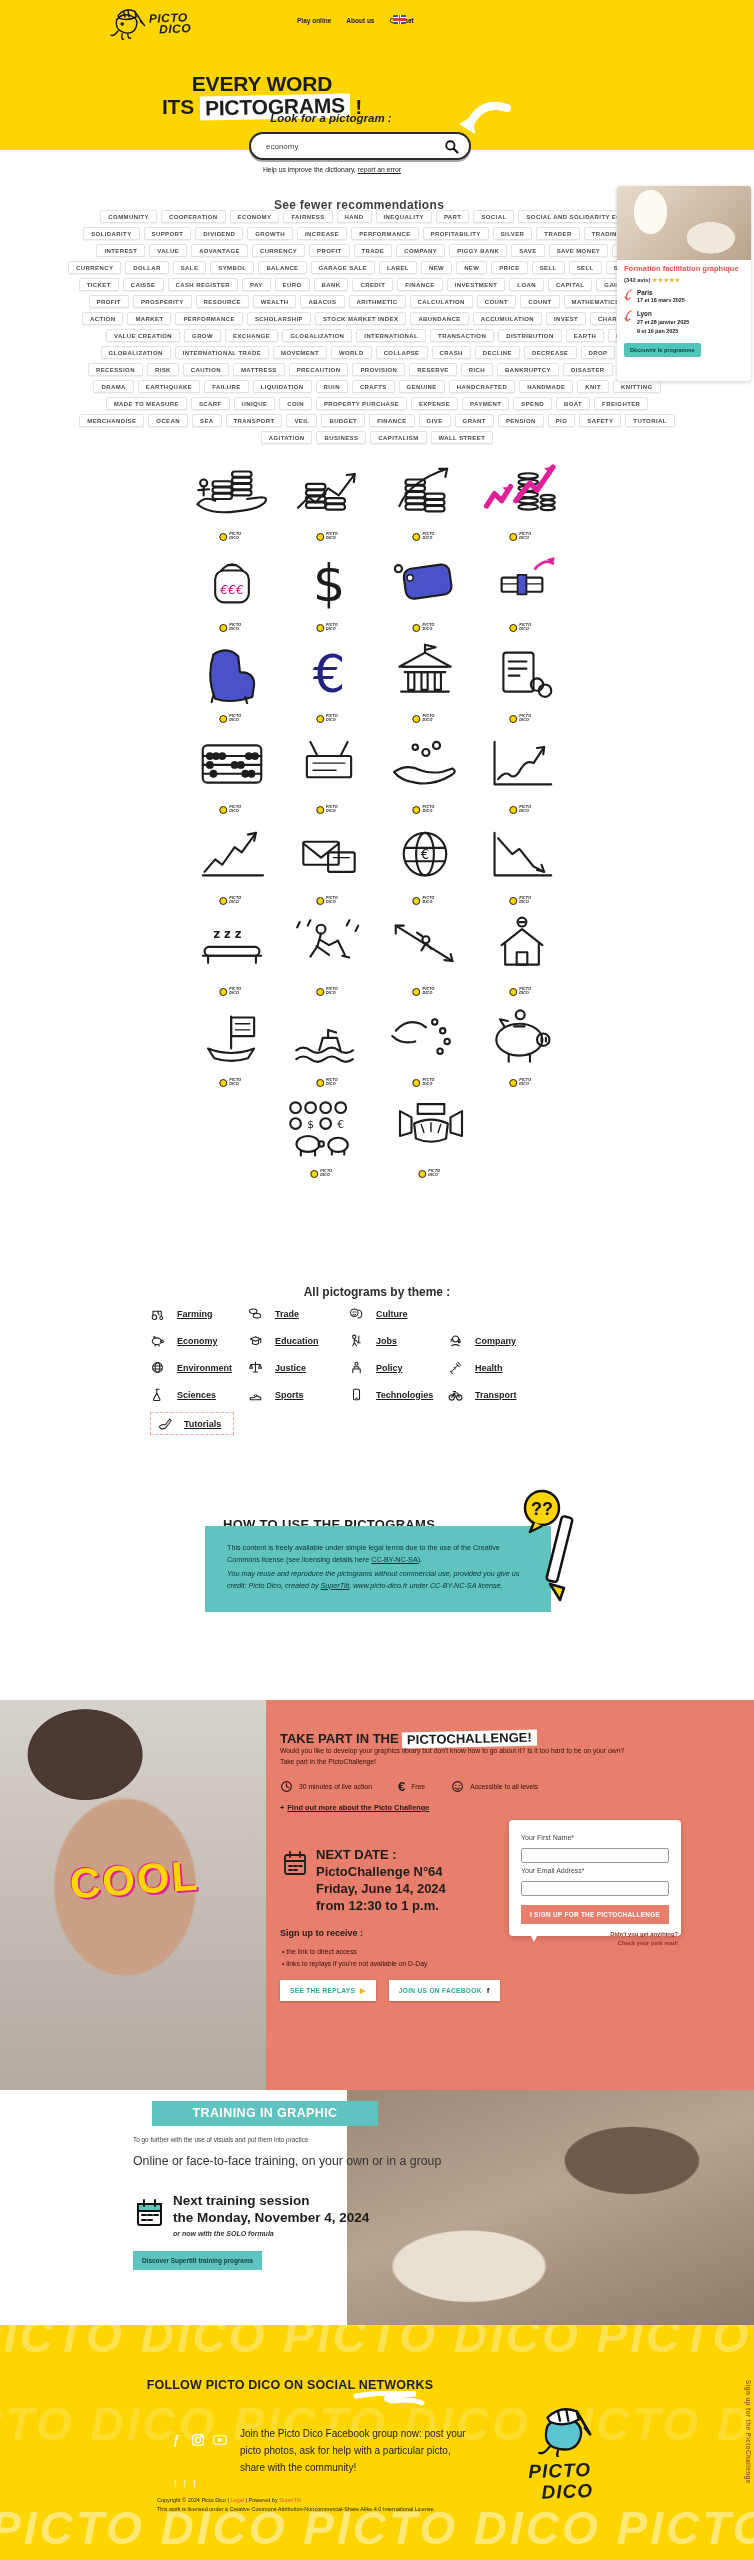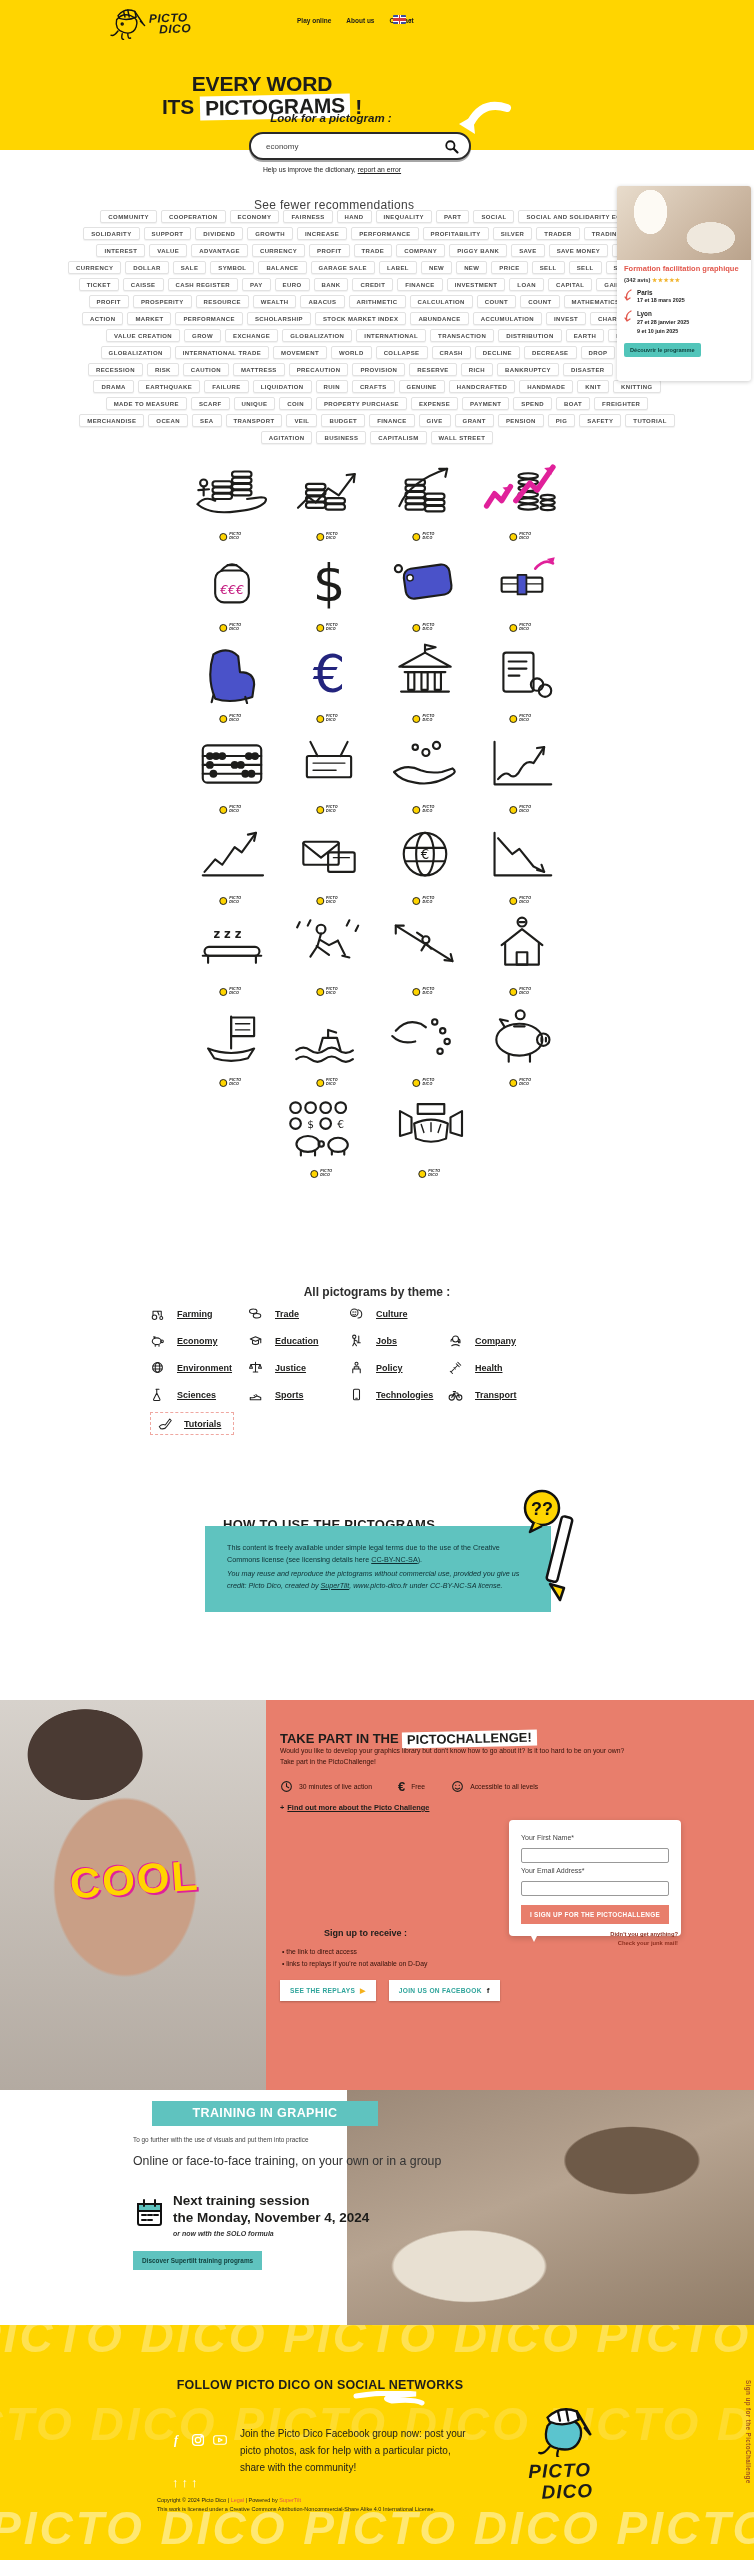--- a/index.html
+++ b/index.html
@@ -24,21 +24,21 @@
   #title{position:absolute;top:58px;left:117px;width:290px;text-align:center;font-size:21px;font-weight:900;line-height:1.1;letter-spacing:-.2px;}
   .hl{background:#fff;padding:0 5px 1px;display:inline-block;transform:rotate(-1.2deg);}
   #search-label{position:absolute;top:112px;left:231px;width:200px;text-align:center;font-size:11.5px;font-weight:700;font-style:italic;}
   #search-pill{position:absolute;top:132px;left:249px;width:222px;height:28px;background:#fff;border:2px solid #2a2a2a;border-radius:16px;display:flex;align-items:center;padding:0 10px 0 13px;box-shadow:0 2px 0 rgba(0,0,0,.35);}
   #search-input{flex:1;border:none;outline:none;font-size:8px;color:#444;background:transparent;font-family:inherit;}
   #arrow-doodle{position:absolute;top:98px;left:447px;width:66px;height:56px;}
 
   
   #help-line{position:absolute;top:166px;left:227px;width:210px;text-align:center;font-size:6.8px;color:#222;}
   #help-line a{color:#222;text-decoration:underline;cursor:pointer;}
-  #reco-title{position:absolute;top:188px;left:254px;width:210px;text-align:left;font-size:12px;font-weight:400;color:#3f3f3f;letter-spacing:.3px;}
+  #reco-title{position:absolute;top:188px;left:254px;width:210px;text-align:center;font-size:12px;font-weight:700;color:#3f3f3f;letter-spacing:.3px;}
   #tags{position:absolute;top:210px;left:90px;width:574px;}
   .tag-row{display:flex;justify-content:center;gap:4px;margin-bottom:4px;}
   .tag{font-size:6px;font-weight:700;letter-spacing:.4px;color:#4a4a4a;background:#fff;border:1px solid #e2e2e2;border-radius:2px;padding:2.5px 7px;white-space:nowrap;box-shadow:0 1px 1px rgba(0,0,0,.06);cursor:pointer;}
 
   
   #promo-card{position:absolute;top:186px;left:617px;width:134px;background:#fff;border-radius:3px;box-shadow:0 1px 4px rgba(0,0,0,.2);padding-bottom:24px;z-index:5;}
   .promo-photo{height:74px;border-radius:3px 3px 0 0;background:
     radial-gradient(40px 26px at 70% 70%,#efe8dd 0 60%,transparent 61%),
     radial-gradient(30px 40px at 25% 35%,#fdfaf4 0 55%,transparent 56%),
     linear-gradient(135deg,#e8dccc,#cdb9a4 60%,#b9a28b);}
@@ -94,21 +94,21 @@
   .feat svg{width:13px;height:13px;}
   .feat svg path,.feat svg circle{stroke:#1d1d1b;stroke-width:1.6;fill:none;stroke-linecap:round;}
   .feuro{font-size:13px;font-weight:700;}
   .feat-label{font-size:6.8px;color:#331109;}
   #ch-more{position:absolute;top:1803px;left:280px;font-size:7.4px;font-weight:800;color:#1d1d1b;text-decoration:underline;cursor:pointer;}
   .plus{font-weight:900;margin-right:3px;text-decoration:none;display:inline-block;}
   #ch-next{position:absolute;top:1846px;left:283px;display:flex;gap:9px;}
   #ch-next svg{width:24px;height:27px;margin-top:4px;}
   #ch-next svg path,#ch-next svg rect{stroke:#1d1d1b;stroke-width:1.8;fill:none;stroke-linecap:round;}
   .next-lines{font-size:13px;font-weight:900;line-height:1.32;color:#1d1d1b;}
-  #ch-signup{position:absolute;top:1928px;left:280px;font-size:9px;font-weight:800;margin-left:44px;}
+  #ch-signup{position:absolute;top:1928px;left:280px;font-size:9px;font-weight:800;}
   #ch-bullets{position:absolute;top:1946px;left:282px;margin:0;padding:0;list-style:none;font-size:6.8px;line-height:1.8;color:#331109;}
   #ch-bullets li::before{content:"• ";}
   #ch-btns{position:absolute;top:1980px;left:280px;display:flex;gap:13px;}
   .ch-btn{background:#fff;padding:6px 10px;font-size:6.6px;font-weight:800;color:#2FA49B;letter-spacing:.3px;display:flex;gap:5px;align-items:center;box-shadow:0 1px 2px rgba(0,0,0,.25);cursor:pointer;border:none;font-family:inherit;}
   .play-glyph{color:#F5B11B;font-size:7px;}
   .fb-glyph{color:#1d1d1b;font-weight:900;font-size:8px;}
   #ch-form{position:absolute;top:1820px;left:509px;width:172px;background:#fff;border-radius:4px;padding:10px 12px 12px;box-shadow:0 2px 6px rgba(0,0,0,.18);}
   #ch-form::after{content:"";position:absolute;left:18px;bottom:-13px;border:7px solid transparent;border-top:14px solid #fff;}
   .f-label{font-size:7px;color:#444;margin:4px 0 3px;}
   .f-input{width:100%;height:15px;border:1px solid #999;border-radius:2px;font-size:7px;padding:0 4px;font-family:inherit;}
@@ -125,21 +125,21 @@
   #tr-big{position:absolute;top:2154px;left:133px;width:322px;font-size:12.3px;color:#333;line-height:1.25;}
   #tr-cal{position:absolute;top:2198px;left:136px;width:27px;height:30px;}
   #tr-cal rect,#tr-cal path{stroke:#111;stroke-width:2;fill:none;stroke-linecap:round;}
   #tr-next{position:absolute;top:2192px;left:173px;font-size:13.5px;font-weight:900;line-height:1.28;color:#1d1d1b;}
   #tr-alt{position:absolute;top:2230px;left:173px;font-size:7px;font-weight:700;font-style:italic;color:#333;}
   #tr-btn{position:absolute;top:2251px;left:133px;background:#5FC3BF;padding:6px 9px;font-size:6.4px;font-weight:700;color:#113f3c;cursor:pointer;border:none;font-family:inherit;}
 
   
   #footer{position:absolute;top:2325px;left:0;width:754px;height:235px;background:#FFD500;overflow:hidden;}
   .wm-row{position:absolute;font-size:46px;font-weight:900;font-style:italic;color:rgba(255,255,255,.32);white-space:nowrap;letter-spacing:3px;z-index:1;}
-  #ft-heading{position:absolute;top:43px;left:140px;width:300px;text-align:center;font-size:12.5px;font-weight:900;letter-spacing:.2px;z-index:2;margin-left:30px;}
+  #ft-heading{position:absolute;top:43px;left:140px;width:300px;text-align:center;font-size:12.5px;font-weight:900;letter-spacing:.2px;z-index:2;}
   #ft-stroke{position:absolute;top:66px;left:350px;width:78px;height:16px;z-index:2;}
   #ft-socials{position:absolute;top:108px;left:169px;display:flex;gap:8px;z-index:2;}
   .soc{width:14px;height:14px;display:flex;align-items:center;justify-content:center;color:#fff;font-weight:900;font-size:12px;cursor:pointer;}
   .soc svg{width:14px;height:14px;}
   .soc svg rect,.soc svg circle,.soc svg path{stroke:#fff;stroke-width:1.6;fill:none;stroke-linecap:round;stroke-linejoin:round;}
   #ft-arrows{position:absolute;top:150px;left:172px;font-size:13px;font-weight:900;color:#fff;letter-spacing:3px;z-index:2;}
   #ft-text{position:absolute;top:100px;left:240px;width:228px;font-size:10px;line-height:1.7;color:#1d1d1b;z-index:2;}
   #ft-logo{position:absolute;top:78px;left:505px;width:110px;text-align:center;z-index:2;}
   #ft-logo svg{width:64px;height:54px;}
   .ft-brand{font-weight:900;font-style:italic;font-size:19px;line-height:1.1;letter-spacing:1px;transform:rotate(-2deg);}
@@ -987,20 +987,32 @@
       </div>
       <div class="feat">
         <svg viewBox="0 0 20 20">
           <circle cx="10" cy="10" r="7.5"></circle>
           <path d="M7 8 h.6 M12.5 8 h.6 M6.5 12.5 q3.5 3 7 0"></path>
         </svg>
         <span class="feat-label">Accessible to all levels</span>
       </div>
     </div>
   <a id="ch-more"><span class="plus">+</span><span>Find out more about the Picto Challenge</span></a>
+  <div id="ch-next">
+    <svg viewBox="0 0 24 27">
+      <rect x="2" y="5" width="20" height="19" rx="2"></rect>
+      <path d="M2 11 h20 M7 2 v5 M17 2 v5 M6 16 h3 M11 16 h3 M16 16 h3 M6 20 h3 M11 20 h3"></path>
+    </svg>
+    <div class="next-lines">
+      <div>NEXT DATE :</div>
+      <div>PictoChallenge N°64</div>
+      <div>Friday, June 14, 2024</div>
+      <div>from 12:30 to 1 p.m.</div>
+    </div>
+  </div>
   <div id="ch-signup">Sign up to receive :</div>
   <ul id="ch-bullets">
       <li>the link to direct access</li>
       <li>links to replays if you're not available on D-Day</li>
     </ul>
   <div id="ch-btns">
     <button class="ch-btn">
       <span>SEE THE REPLAYS</span>
         <span class="play-glyph">▶</span>
     </button>

